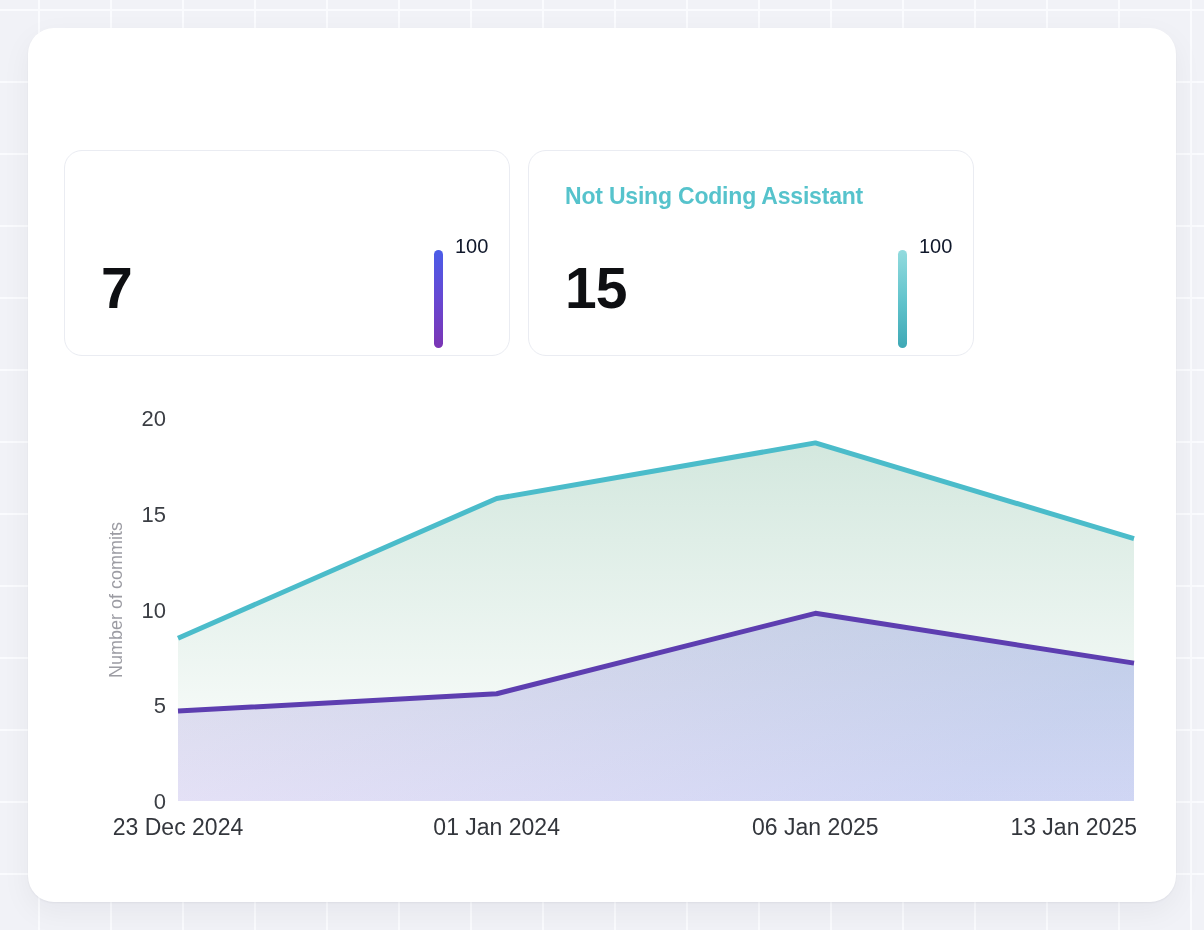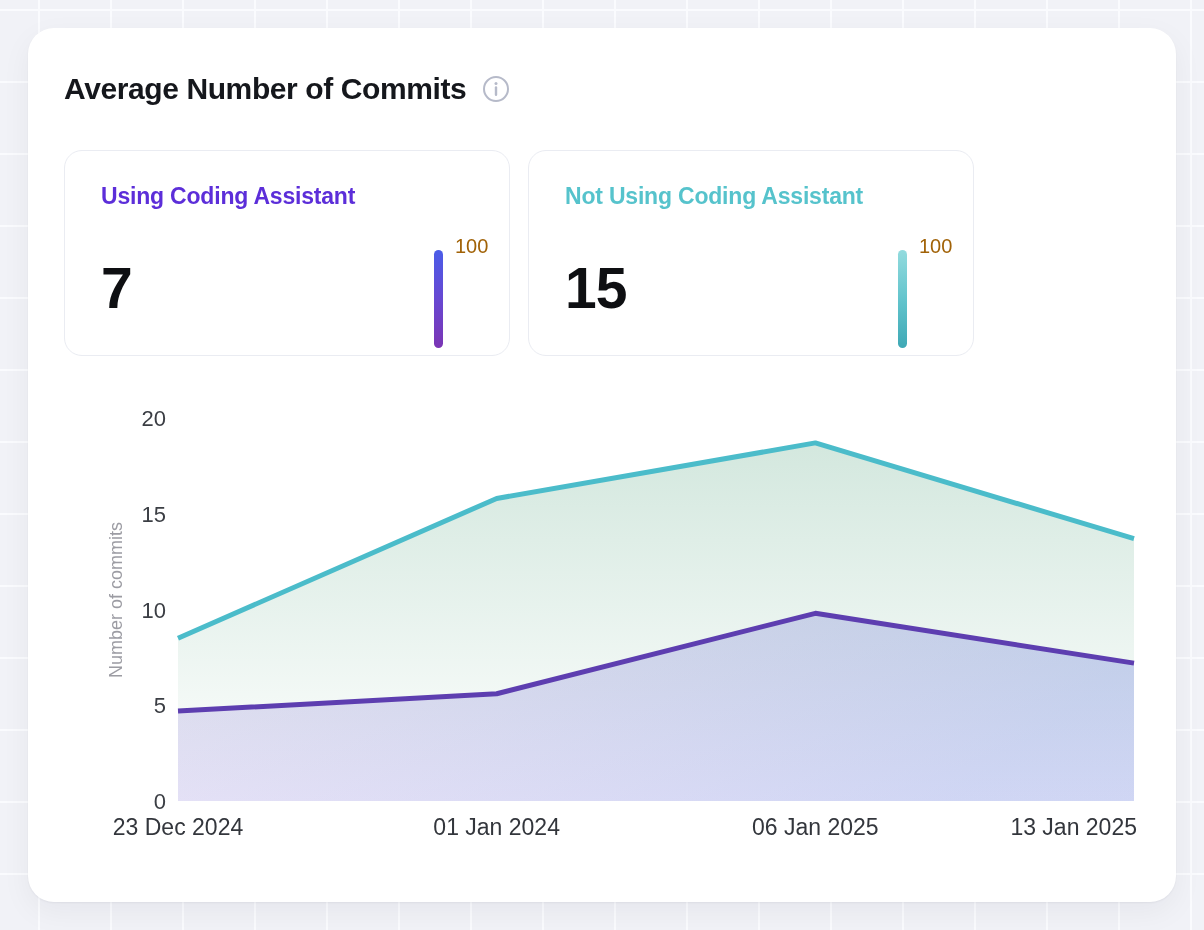--- a/index.html
+++ b/index.html
@@ -69,46 +69,35 @@
     left: 369px; top: 99px;
     width: 9px; height: 98px;
     border-radius: 5px;
   }
   .stat-bar.purple { background: linear-gradient(180deg, #4a5ce8 0%, #6748d2 50%, #7b35b4 100%); }
   .stat-bar.teal   { background: linear-gradient(180deg, #93dbde 0%, #5fc2cb 55%, #3fa8b5 100%); }
   .stat-max {
     position: absolute;
     left: 390px; top: 84px;
     font-size: 20px;
-    color: #a16207;
+    color: #0f172a;
   }
   #chart-svg { position: absolute; left: 0; top: 0; }
   .ytick  { font-size: 22px; fill: #3b3e44; font-family: "Liberation Sans", sans-serif; }
   .xtick  { font-size: 23px; fill: #33363c; font-family: "Liberation Sans", sans-serif; }
   .ylabel { font-size: 18px; fill: #9c9ca3; font-family: "Liberation Sans", sans-serif; }
 </style>
 </head>
 <body>
 
 <div class="card">
 
-  <div class="card-header">
-    <span class="page-title">Average Number of Commits</span>
-    <span class="info-icon">
-      <svg width="28" height="28" viewBox="0 0 28 28">
-        <circle cx="14" cy="14" r="12" fill="none" stroke="#b6bac9" stroke-width="2"></circle>
-        <circle cx="14" cy="8.6" r="1.5" fill="#b6bac9"></circle>
-        <line x1="14" y1="12.4" x2="14" y2="19.8" stroke="#b6bac9" stroke-width="2.4" stroke-linecap="round"></line>
-      </svg>
-    </span>
-  </div>
 
   <section class="stats">
     <div class="stat-card">
-      <div class="stat-title" style="color: rgb(92, 46, 217);">Using Coding Assistant</div>
       <div class="stat-value">7</div>
       <div class="stat-bar purple"></div>
       <div class="stat-max">100</div>
     </div>
     <div class="stat-card">
       <div class="stat-title" style="color: rgb(86, 195, 204); text-align: right;">Not Using Coding Assistant</div>
       <div class="stat-value">15</div>
       <div class="stat-bar teal"></div>
       <div class="stat-max">100</div>
     </div>

